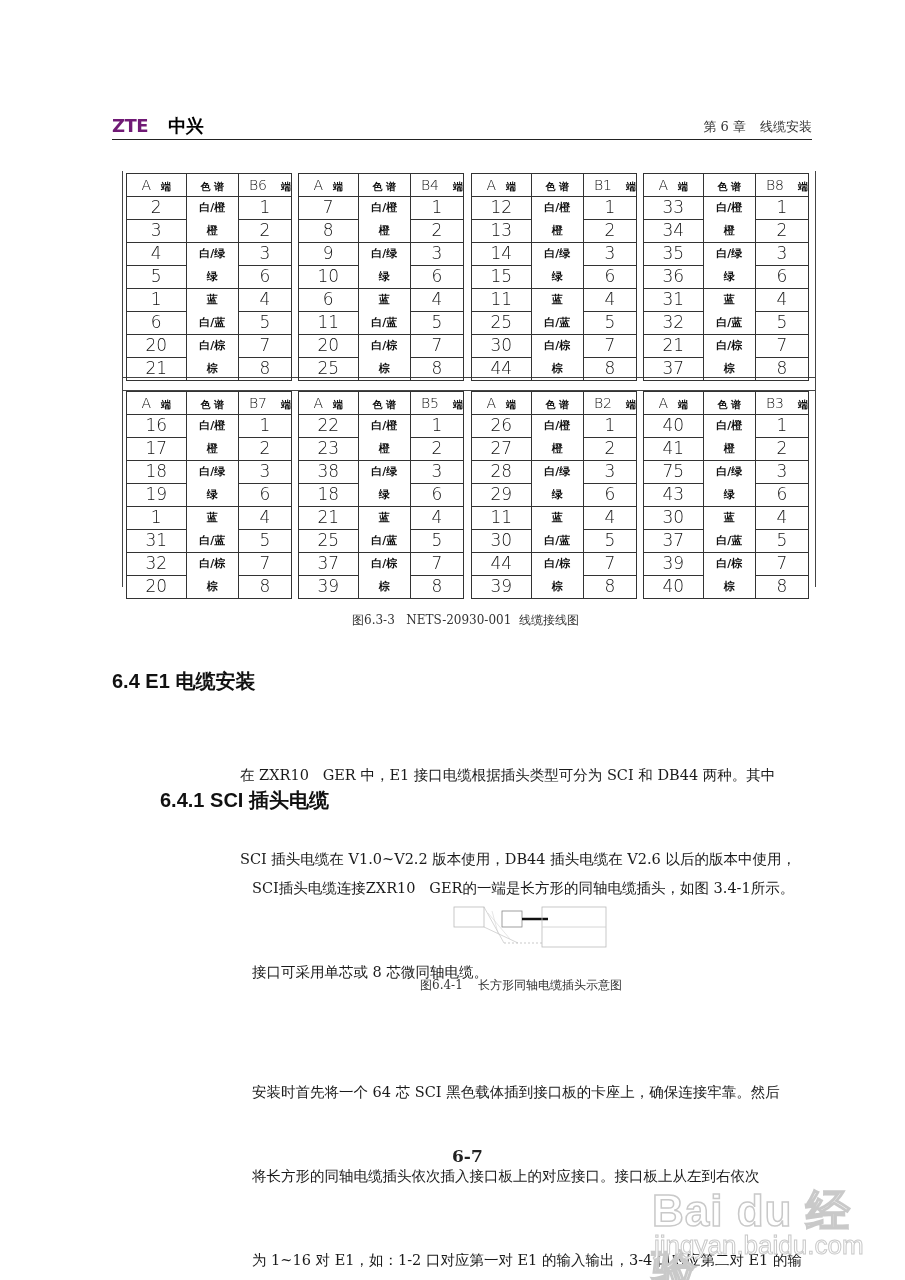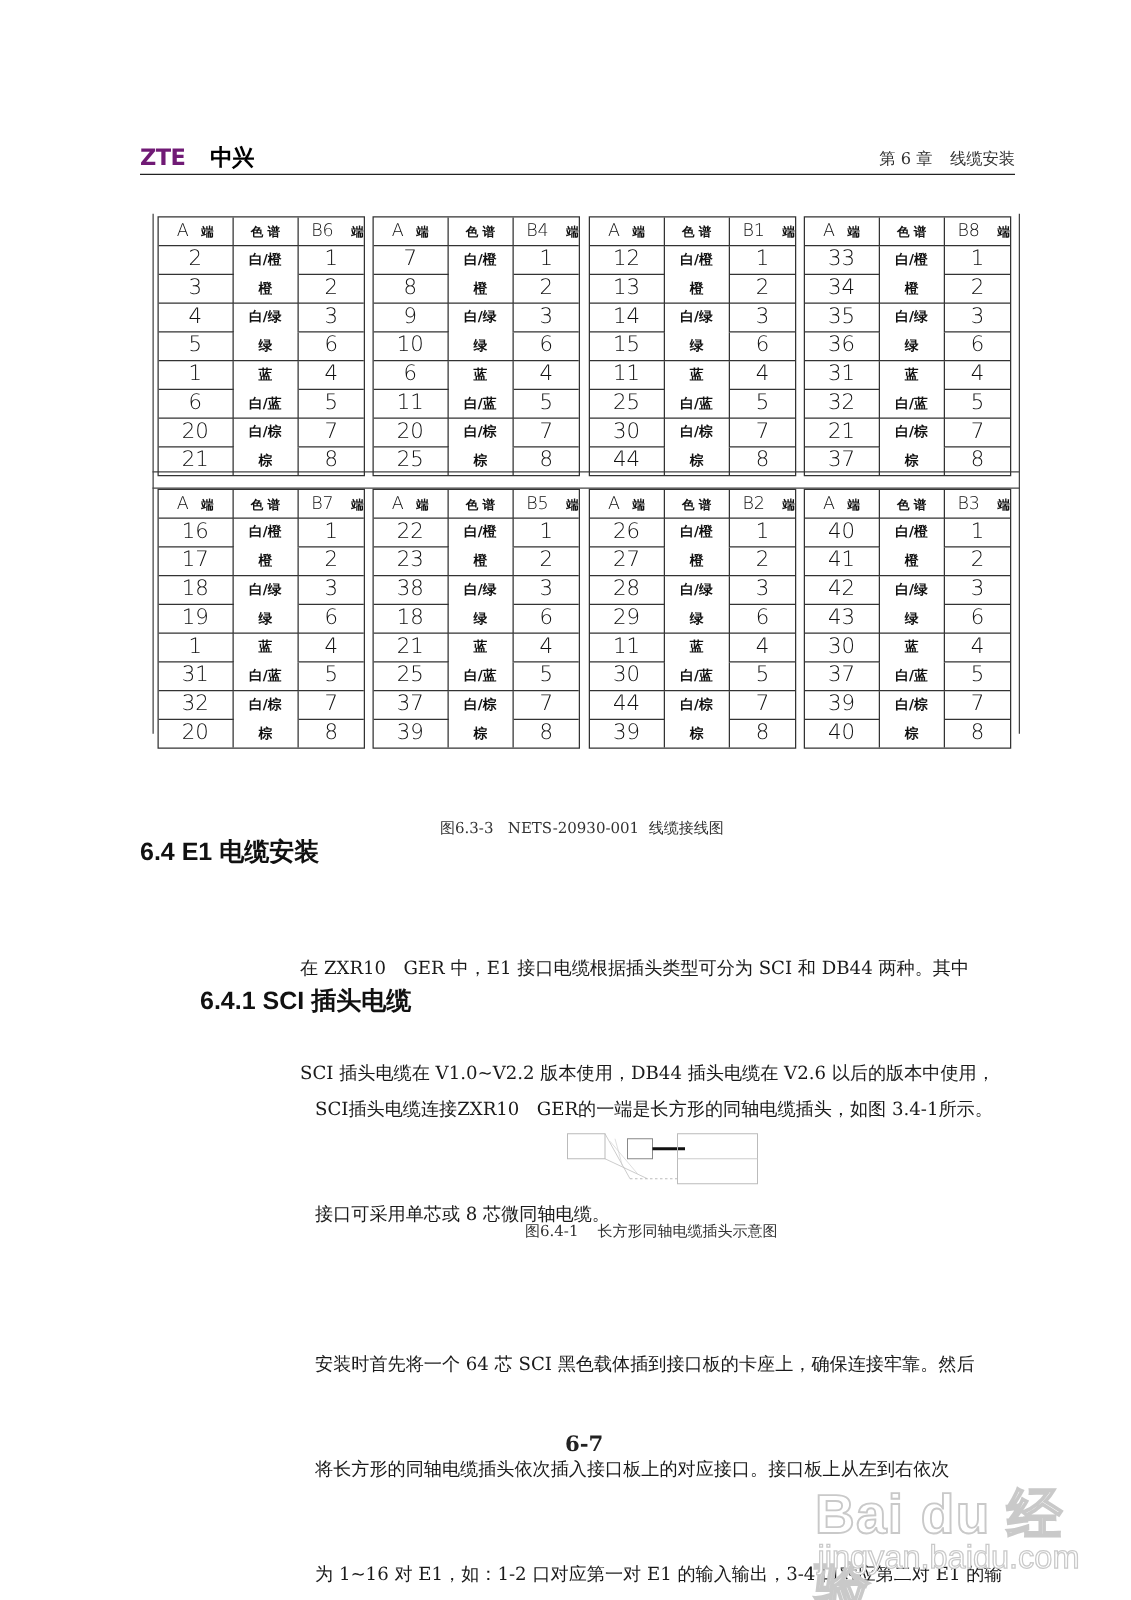--- a/index.html
+++ b/index.html
@@ -467,21 +467,21 @@
             <td>40</td>
             <td class="color">白/橙</td>
             <td>1</td>
           </tr>
           <tr>
             <td>41</td>
             <td class="color pair-end">橙</td>
             <td>2</td>
           </tr>
           <tr>
-            <td>42</td>
+            <td>75</td>
             <td class="color">白/绿</td>
             <td>3</td>
           </tr>
           <tr>
             <td>43</td>
             <td class="color pair-end">绿</td>
             <td>6</td>
           </tr>
           <tr>
             <td>30</td>
@@ -501,21 +501,21 @@
           <tr>
             <td>40</td>
             <td class="color pair-end">棕</td>
             <td>8</td>
           </tr>
         </tbody>
       </table>
     </div>
   </div>
 
-<div class="caption" style="left:352px; top:612px;margin-top:42px;">图6.3-3   NETS-20930-001  线缆接线图</div>
+<div class="caption" style="left:352px; top:612px;">图6.3-3   NETS-20930-001  线缆接线图</div>
 
 <div class="h2">6.4 E1 电缆安装</div>
 <div class="para" style="left:240px; top:705px;">
   <div>在 ZXR10   GER 中，E1 接口电缆根据插头类型可分为 SCI 和 DB44 两种。其中</div>
   <div>SCI 插头电缆在 V1.0~V2.2 版本使用，DB44 插头电缆在 V2.6 以后的版本中使用，</div>
 </div>
 
 <div class="h3">6.4.1 SCI 插头电缆</div>
 <div class="para" style="left:252px; top:818px;">
   <div>SCI插头电缆连接ZXR10   GER的一端是长方形的同轴电缆插头，如图 3.4-1所示。</div>

